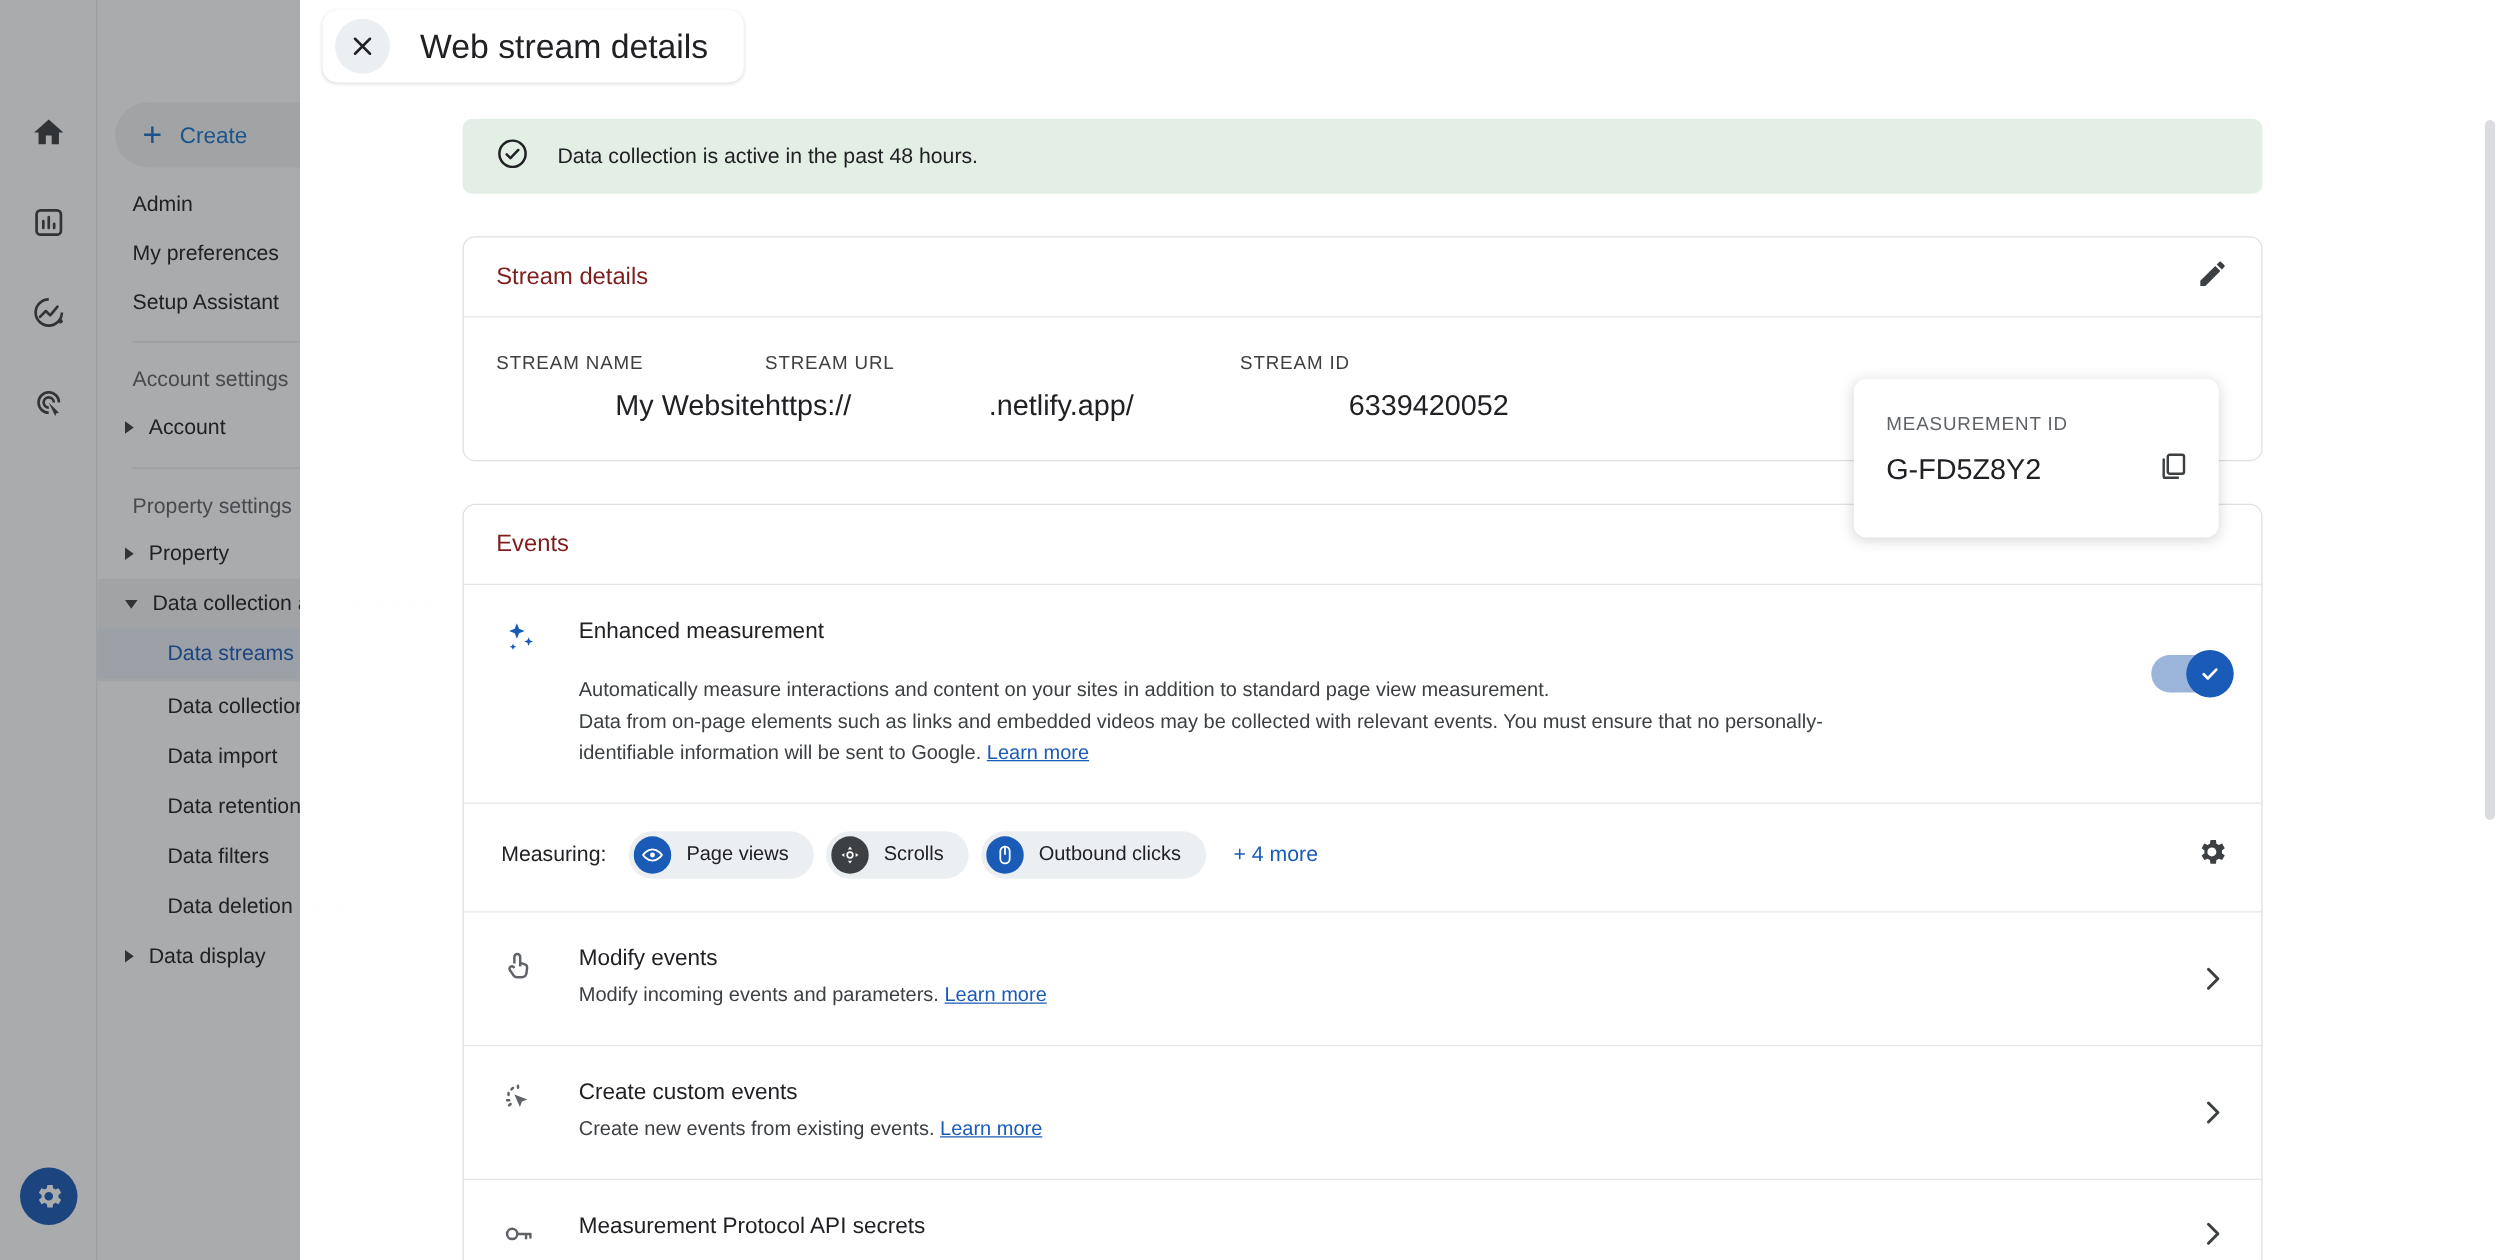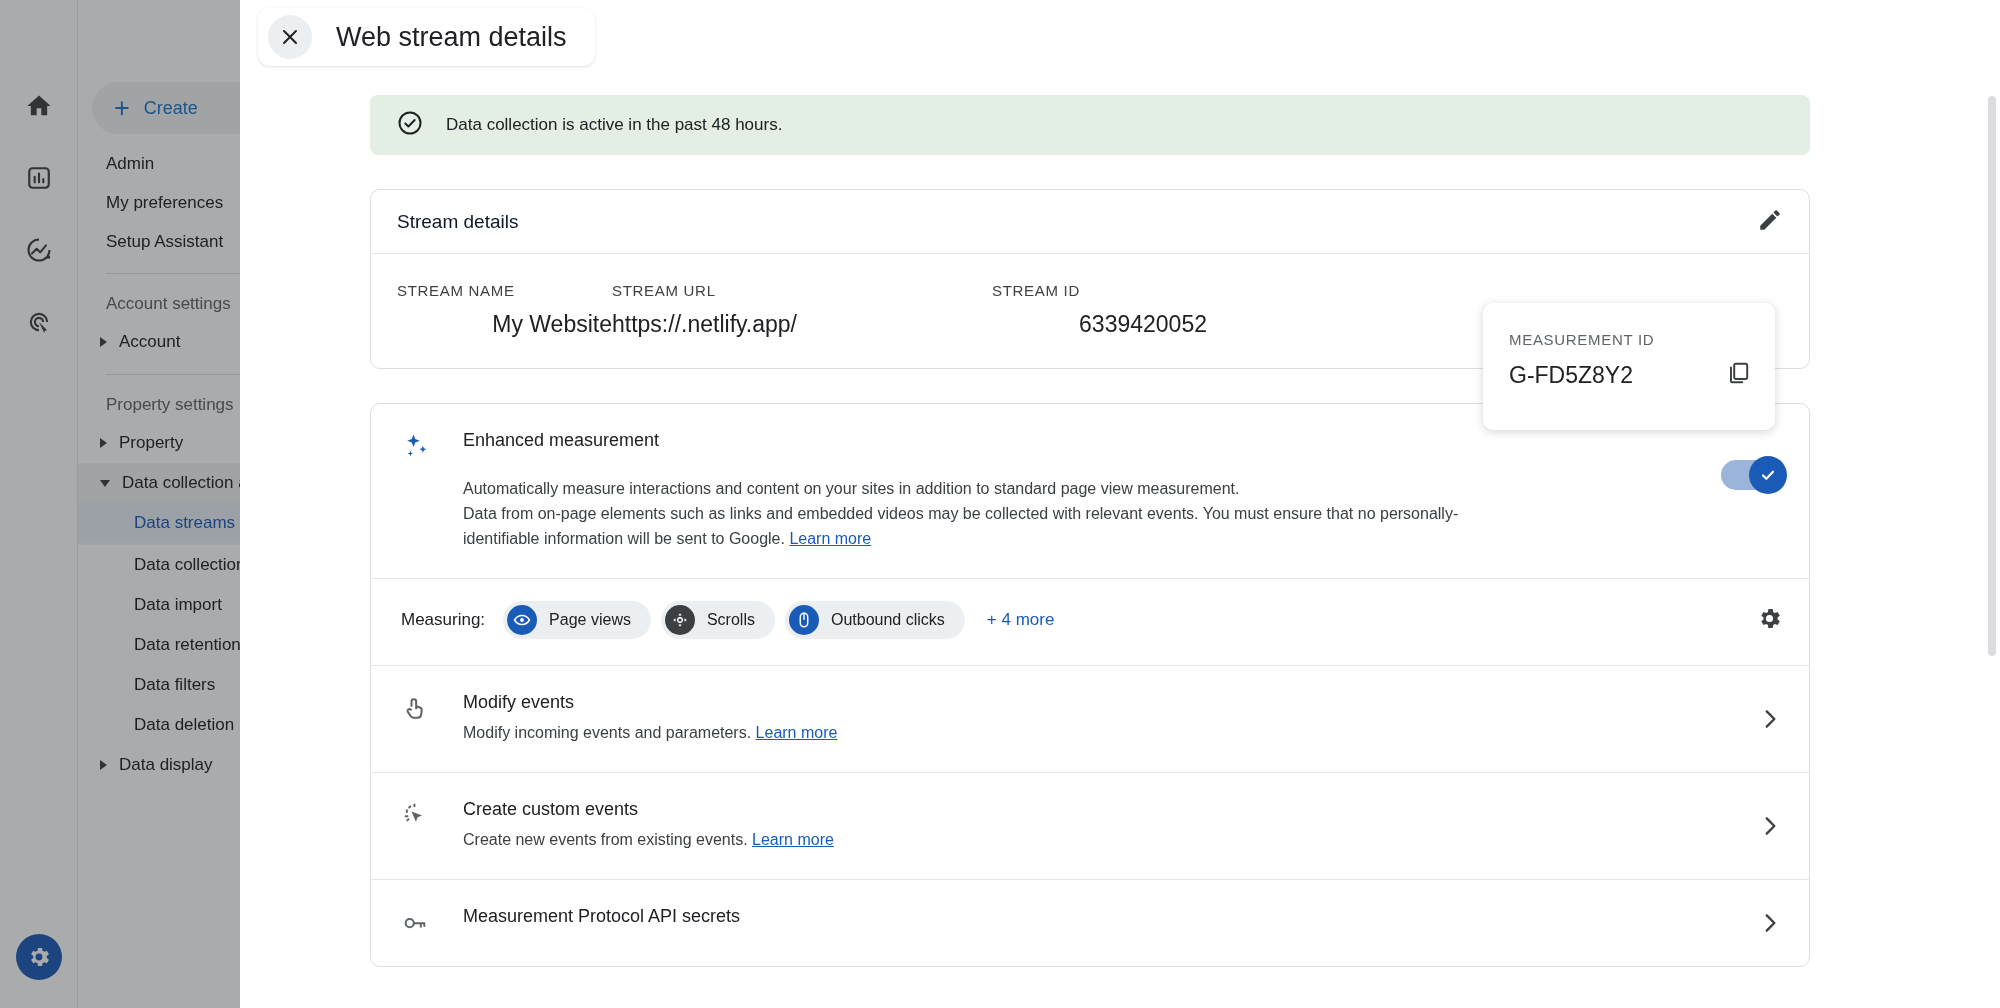--- a/index.html
+++ b/index.html
@@ -77,31 +77,31 @@
     display: flex; align-items: center; gap: 22px; padding-left: 26px;
     font-size: 17px; color: #202124;
   }
 
   .card { margin-top: 34px; border: 1px solid #dcdfe3; border-radius: 10px; background: #fff; }
   .card-head {
     height: 64px; display: flex; align-items: center; justify-content: space-between;
     padding: 0 26px; border-bottom: 1px solid #e4e6e9;
   }
   .card-head.plain { border-bottom: 1px solid #e4e6e9; }
-  .card-title { font-size: 19px; color: #0f172a; }
+  .card-title { font-size: 19px; color: #7f1d1d; }
 
   .detail-row { display: flex; padding: 28px 26px 30px 26px; }
   .detail-col { flex: 0 0 auto; }
   .dl { font-size: 15px; color: #404040; letter-spacing: .7px; margin-bottom: 12px; white-space: nowrap; }
   .dv { font-size: 23px; color: #202124; white-space: nowrap; text-align: right; }
   .col-name { width: 215px; }
   .col-url  { width: 380px; }
   .col-id   { width: 215px; }
   .url-line { display: flex; gap: 0; }
-  .url-seg2 { }
+  .url-seg2 { margin-left: 110px; }
 
   
   .ev-row { display: flex; padding: 26px 26px 26px 30px; border-bottom: 1px solid #e4e6e9; }
   .ev-row:last-child { border-bottom: none; }
   .ev-icon { width: 62px; flex: 0 0 auto; padding-top: 2px; color: #5f6368; }
   .ev-body { flex: 1 1 auto; min-width: 0; }
   .ev-title { font-size: 18px; color: #202124; font-weight: 500; margin-bottom: 8px; }
   .ev-desc { font-size: 16px; color: #3c4043; line-height: 1.55; }
   .lnk { color: #1a5bb8; text-decoration: underline; }
   .ev-right { width: 70px; flex: 0 0 auto; display: flex; align-items: flex-start; justify-content: flex-end; }
@@ -305,20 +305,23 @@
             </div>
           </div>
           <div class="detail-col col-id">
             <div class="dl">STREAM ID</div>
             <div class="dv">6339420052</div>
           </div>
         </div>
       </div>
 
       <div class="card">
+        <div class="card-head plain">
+          <span class="card-title">Events</span>
+        </div>
 
         <div class="ev-row" style="padding-bottom:14px;border-bottom:none;">
           <div class="ev-icon">
             <svg width="30" height="30" viewBox="0 0 24 24" fill="#1a5bb8">
               <path d="M10 2l1.4 3.6L15 7l-3.6 1.4L10 12 8.6 8.4 5 7l3.6-1.4z"></path>
               <path d="M17.5 11l.8 2 2 .8-2 .8-.8 2-.8-2-2-.8 2-.8z"></path>
               <path d="M7.5 15l.6 1.5 1.5.6-1.5.6-.6 1.5-.6-1.5-1.5-.6 1.5-.6z"></path>
             </svg>
           </div>
           <div class="ev-body">

